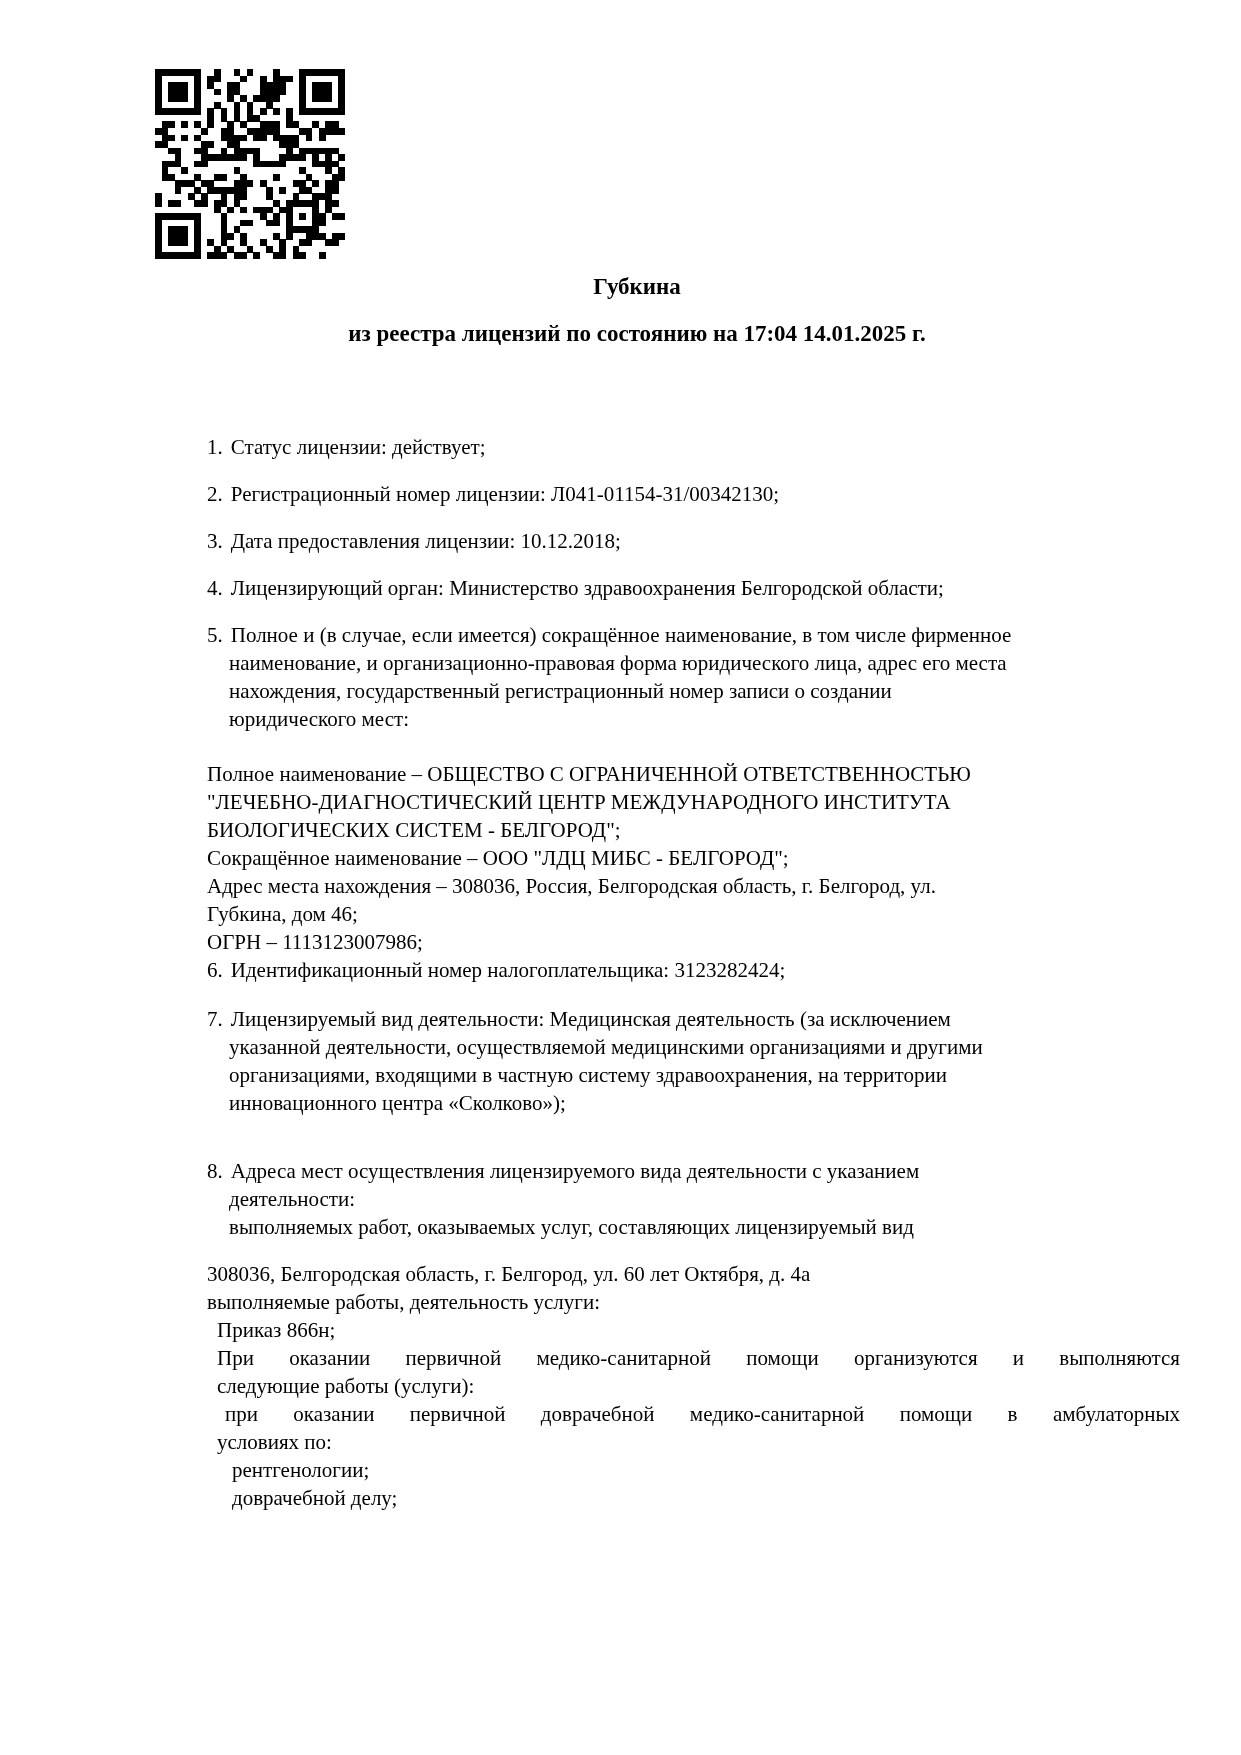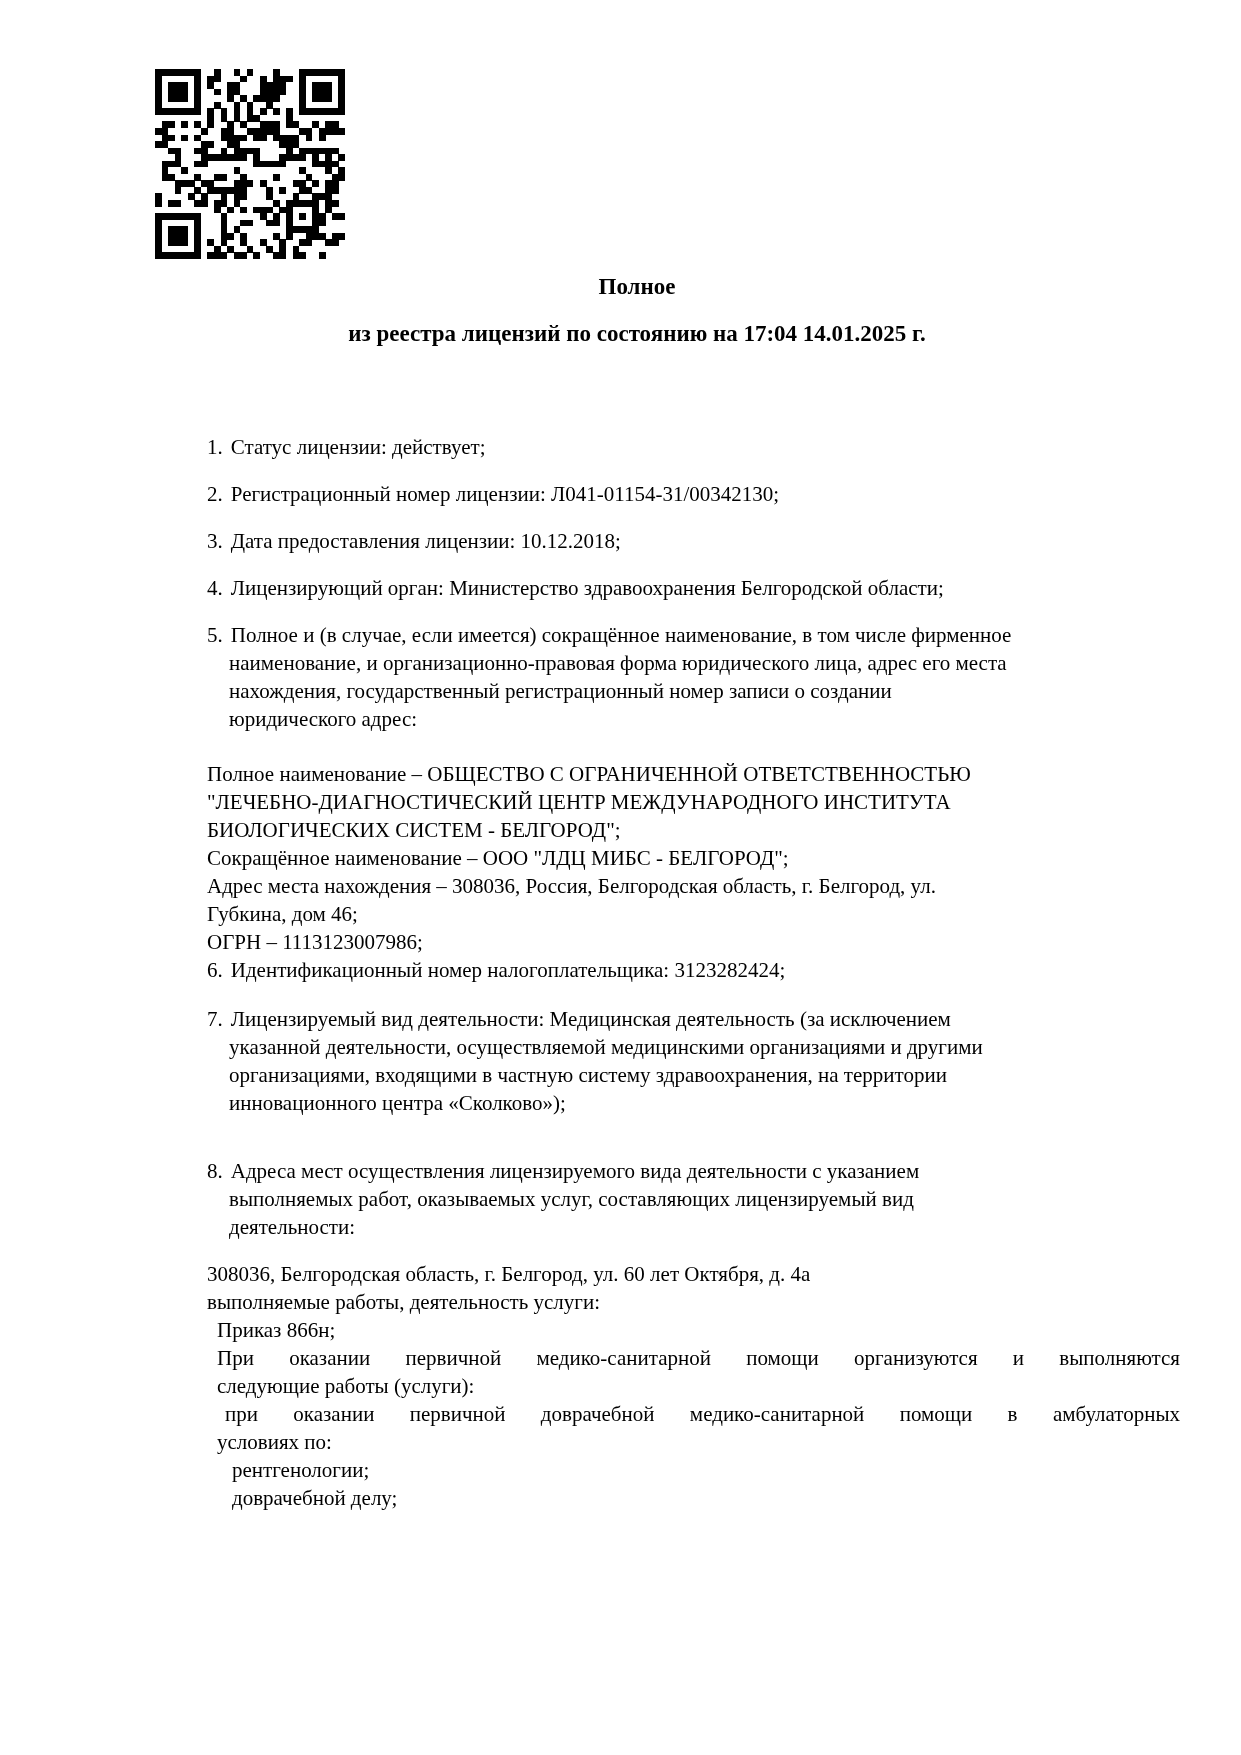--- a/index.html
+++ b/index.html
@@ -418,21 +418,21 @@
       <rect x="18" y="28" width="1.03" height="1.03"></rect>
       <rect x="19" y="28" width="1.03" height="1.03"></rect>
       <rect x="21" y="28" width="1.03" height="1.03"></rect>
       <rect x="22" y="28" width="1.03" height="1.03"></rect>
       <rect x="25" y="28" width="1.03" height="1.03"></rect>
     </svg>
 
   <div class="content">
 
     <div class="titleblock">
-      <div class="title">Полное</div>
+      <div class="title">Губкина</div>
       <div class="subtitle">из реестра лицензий по состоянию на 17:04 14.01.2025 г.</div>
     </div>
 
     <div class="item">
       <div class="ln first"><span class="num">1.</span><span>Статус лицензии: действует;</span></div>
     </div>
 
     <div class="item">
       <div class="ln first"><span class="num">2.</span><span>Регистрационный номер лицензии: Л041-01154-31/00342130;</span></div>
     </div>
@@ -442,21 +442,21 @@
     </div>
 
     <div class="item">
       <div class="ln first"><span class="num">4.</span><span>Лицензирующий орган: Министерство здравоохранения Белгородской области;</span></div>
     </div>
 
     <div class="item mb27">
       <div class="ln first"><span class="num">5.</span><span>Полное и (в случае, если имеется) сокращённое наименование, в том числе фирменное</span></div>
       <div class="ln">наименование, и организационно-правовая форма юридического лица, адрес его места</div>
       <div class="ln">нахождения, государственный регистрационный номер записи о создании</div>
-      <div class="ln">юридического адрес:</div>
+      <div class="ln">юридического мест:</div>
     </div>
 
     <div class="block mb23">
       <div>Полное наименование – ОБЩЕСТВО С ОГРАНИЧЕННОЙ ОТВЕТСТВЕННОСТЬЮ</div>
       <div>"ЛЕЧЕБНО-ДИАГНОСТИЧЕСКИЙ ЦЕНТР МЕЖДУНАРОДНОГО ИНСТИТУТА</div>
       <div>БИОЛОГИЧЕСКИХ СИСТЕМ - БЕЛГОРОД";</div>
       <div>Сокращённое наименование – ООО "ЛДЦ МИБС - БЕЛГОРОД";</div>
       <div>Адрес места нахождения – 308036, Россия, Белгородская область, г. Белгород, ул.</div>
       <div>Губкина, дом 46;</div>
       <div>ОГРН – 1113123007986;</div>
@@ -468,22 +468,22 @@
 
     <div class="item mb32">
       <div class="ln first"><span class="num">7.</span><span>Лицензируемый вид деятельности: Медицинская деятельность (за исключением</span></div>
       <div class="ln">указанной деятельности, осуществляемой медицинскими организациями и другими</div>
       <div class="ln">организациями, входящими в частную систему здравоохранения, на территории</div>
       <div class="ln">инновационного центра «Сколково»);</div>
     </div>
 
     <div class="item mb23">
       <div class="ln first"><span class="num">8.</span><span>Адреса мест осуществления лицензируемого вида деятельности с указанием</span></div>
+      <div class="ln">деятельности:</div>
       <div class="ln">выполняемых работ, оказываемых услуг, составляющих лицензируемый вид</div>
-      <div class="ln">деятельности:</div>
     </div>
 
     <div class="block">
       <div>308036, Белгородская область, г. Белгород, ул. 60 лет Октября, д. 4а</div>
       <div>выполняемые работы, деятельность услуги:</div>
       <div class="ind1">Приказ 866н;</div>
       <div class="ind1 just">При оказании первичной медико-санитарной помощи организуются и выполняются</div>
       <div class="ind1">следующие работы (услуги):</div>
       <div class="ind2 just">при оказании первичной доврачебной медико-санитарной помощи в амбулаторных</div>
       <div class="ind1">условиях по:</div>

